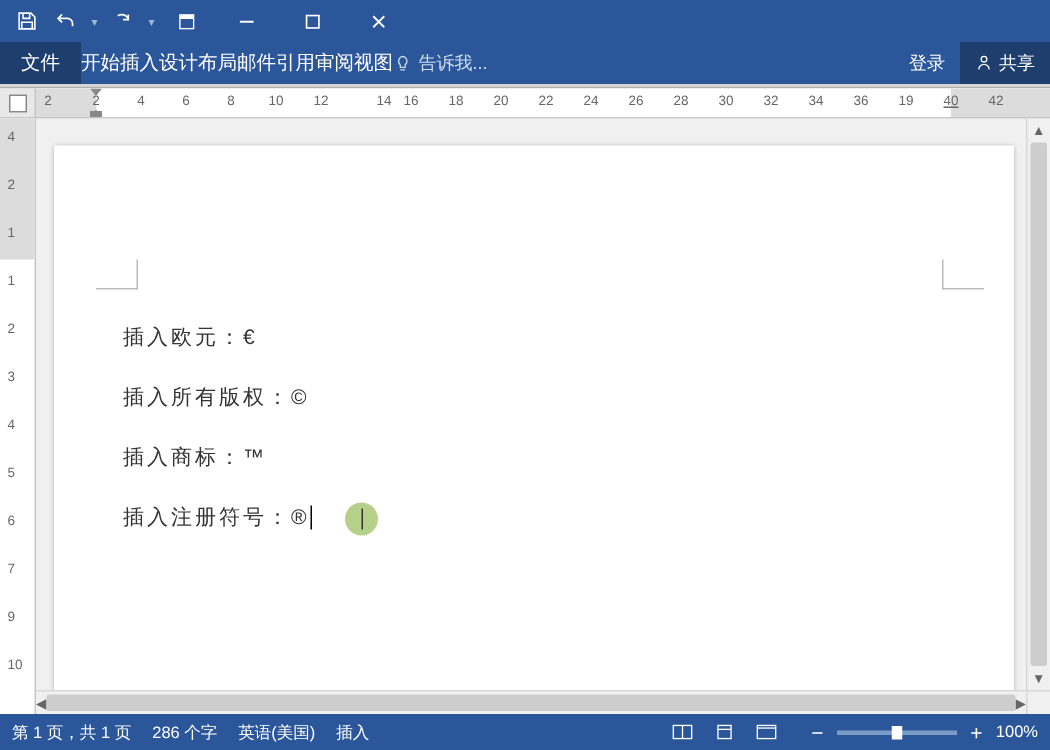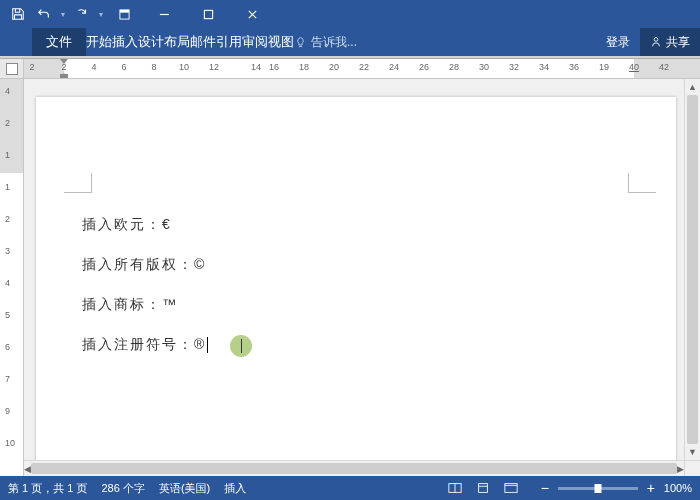--- a/index.html
+++ b/index.html
@@ -11,21 +11,21 @@
 .qat-btn svg { width: 14px; height: 14px; }
 .qat-sep { width: 10px; display: flex; align-items: center; justify-content: center; color: #a0b8d8; font-size: 8px; }
 .title-center { flex: 1; text-align: center; font-size: 12px; color: #fff; }
 .winctrl { display: flex; }
 .winctrl-btn { width: 44px; height: 28px; display: flex; align-items: center; justify-content: center; color: #fff; }
 .winctrl-btn svg { width: 11px; height: 11px; }
 .winctrl-btn.ribbon-opt { width: 36px; }
 
 .ribbon-tabs { height: 28px; background: #2b579a; display: flex; align-items: stretch; color: #fff; font-size: 13px; }
 .rtab { padding: 0 0; display: flex; align-items: center; cursor: default; }
-.rtab.file { background: #1e3e6e; padding: 12px 14px; margin-left: 32px; }
+.rtab.file { background: #1e3e6e; padding: 12px 14px; }
 .rtab.tell { flex: 0 0 auto; color: #cfddf0; font-size: 12px; display: flex; gap: 4px; align-items: center; }
 .rtab.tell svg { width: 13px; height: 13px; }
 .ribbon-right { margin-left: auto; display: flex; }
 .rbtn { padding: 0 10px; display: flex; align-items: center; gap: 4px; font-size: 12px; }
 .rbtn.share { background: #1e3e6e; }
 .rbtn svg { width: 12px; height: 12px; }
 
 .ribbon-strip { height: 3px; background: #d4d4d4; border-bottom: 1px solid #ababab; }
 
 .ruler-h-wrap { height: 20px; background: #f0f0f0; display: flex; border-bottom: 1px solid #c6c6c6; }

